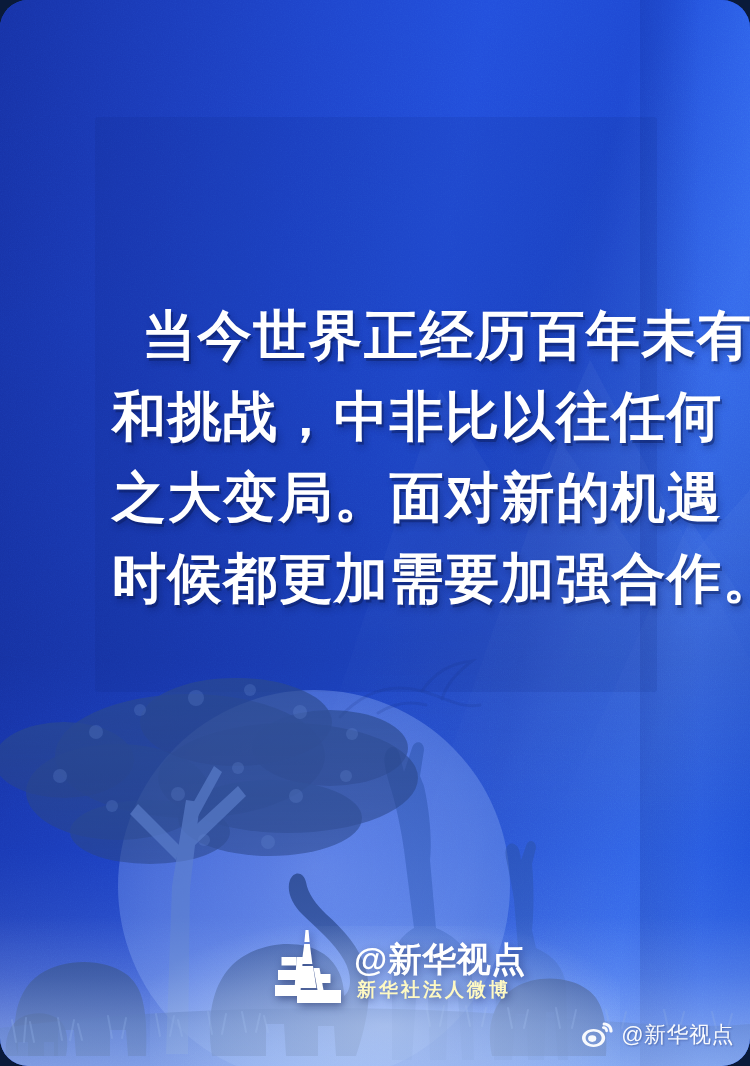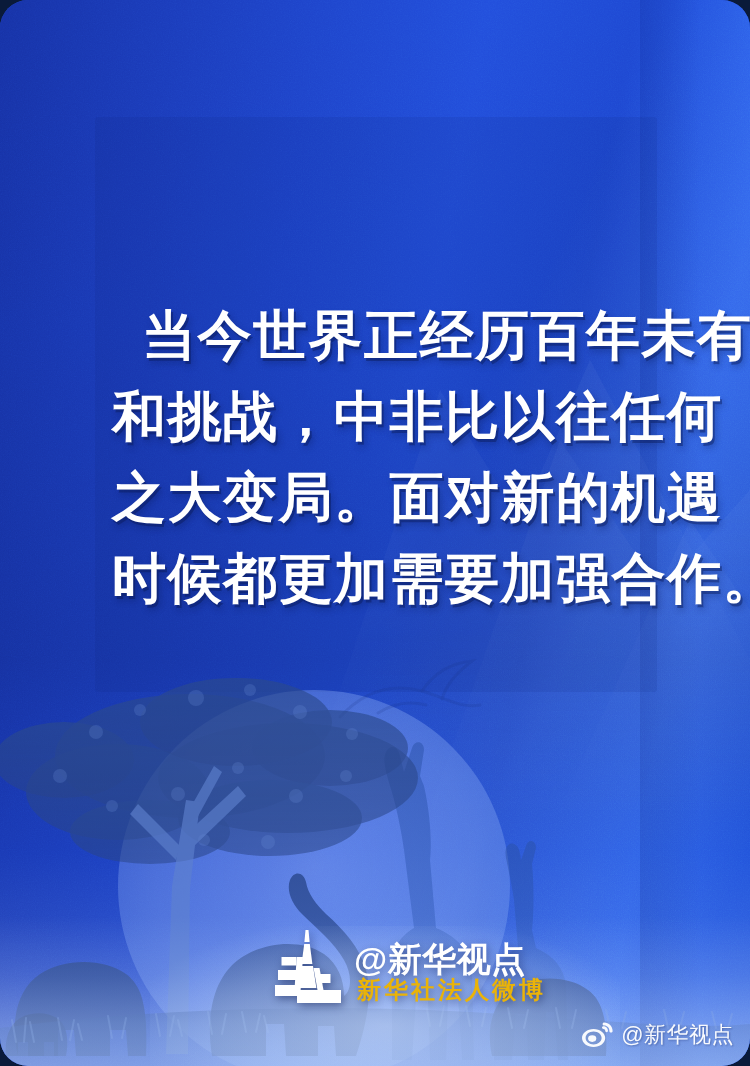--- a/index.html
+++ b/index.html
@@ -194,24 +194,24 @@
   .logo-title {
     color: #ffffff;
     font-family: "Liberation Sans", "DejaVu Sans", sans-serif;
     font-weight: 700;
     font-size: 34px;
     line-height: 38px;
     letter-spacing: 0.5px;
     white-space: nowrap;
   }
   .logo-sub {
-    color: #eab308;
+    color: #fef9c3;
     font-family: "Liberation Sans", "DejaVu Sans", sans-serif;
     font-weight: 700;
-    font-size: 24px;
+    font-size: 19px;
     line-height: 24px;
     letter-spacing: 3px;
     white-space: nowrap;
     padding-left: 3px;
   }
 
   
   .weibo-watermark {
     position: absolute;
     right: 16px;

